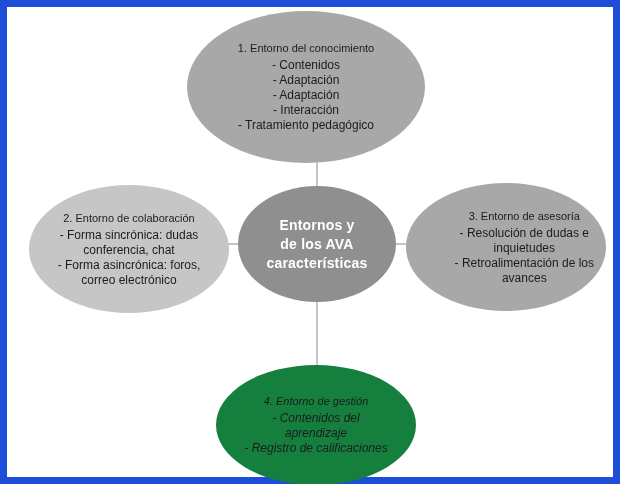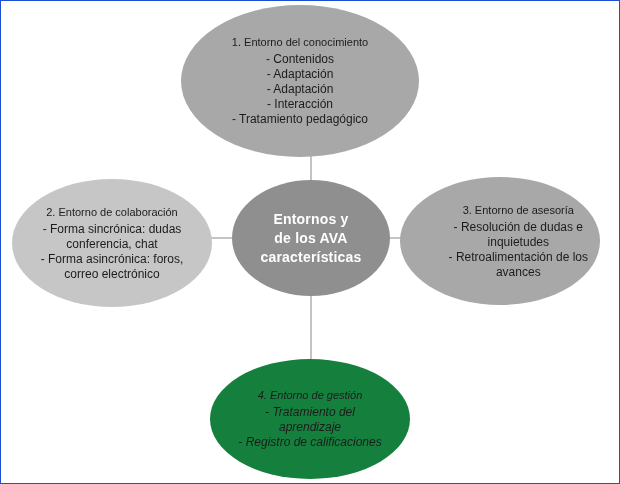--- a/index.html
+++ b/index.html
@@ -10,21 +10,21 @@
     width: 620px;
     height: 484px;
     background: #ffffff;
     font-family: "Liberation Sans", sans-serif;
     overflow: hidden;
   }
   #diagram {
     position: relative;
     width: 620px;
     height: 484px;
-    border: 1px solid #1d4ed8;
+    border: 7px solid #1d4ed8;
     box-sizing: border-box;
     background: #ffffff;
   }
   .connector {
     position: absolute;
     background: #c4c4c4;
   }
   .ellipse {
     position: absolute;
     border-radius: 50%;
@@ -67,21 +67,21 @@
   #node-top {
     left: 180px;
     top: 4px;
     width: 238px;
     height: 152px;
     background: #a8a8a8;
     padding: 0 14px;
   }
   
   #node-left {
-    left: 11px;
+    left: 22px;
     top: 178px;
     width: 200px;
     height: 128px;
     background: #c6c6c6;
     padding: 0 12px;
   }
   
   #node-right {
     left: 399px;
     top: 176px;
@@ -150,19 +150,19 @@
       <div class="node-item">- Resolución de dudas e</div>
       <div class="node-item">inquietudes</div>
       <div class="node-item">- Retroalimentación de los</div>
       <div class="node-item">avances</div>
     </div>
   </div>
 
   <div class="ellipse" id="node-bottom" style="background: #15803d; font-style: italic;">
     <div class="node-lines">
       <div class="node-title">4. Entorno de gestión</div>
-      <div class="node-item">- Tratamiento del</div>
+      <div class="node-item">- Contenidos del</div>
       <div class="node-item">aprendizaje</div>
       <div class="node-item">- Registro de calificaciones</div>
     </div>
   </div>
 
 </div>
 
 </body></html>

